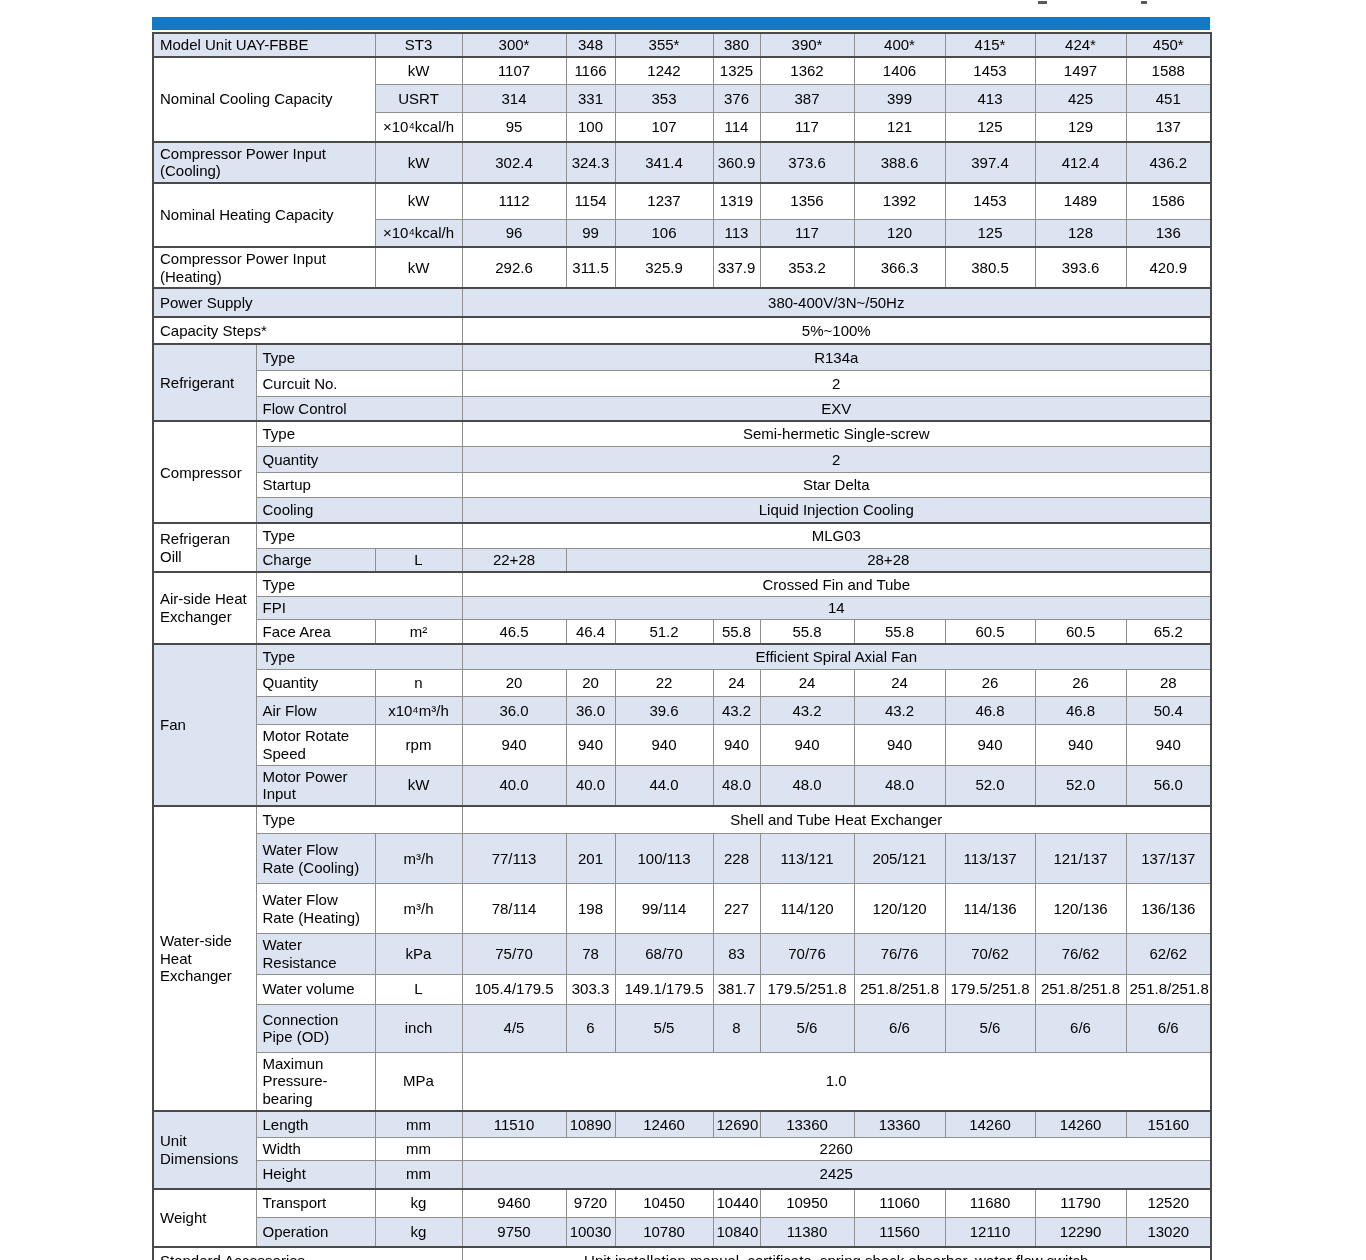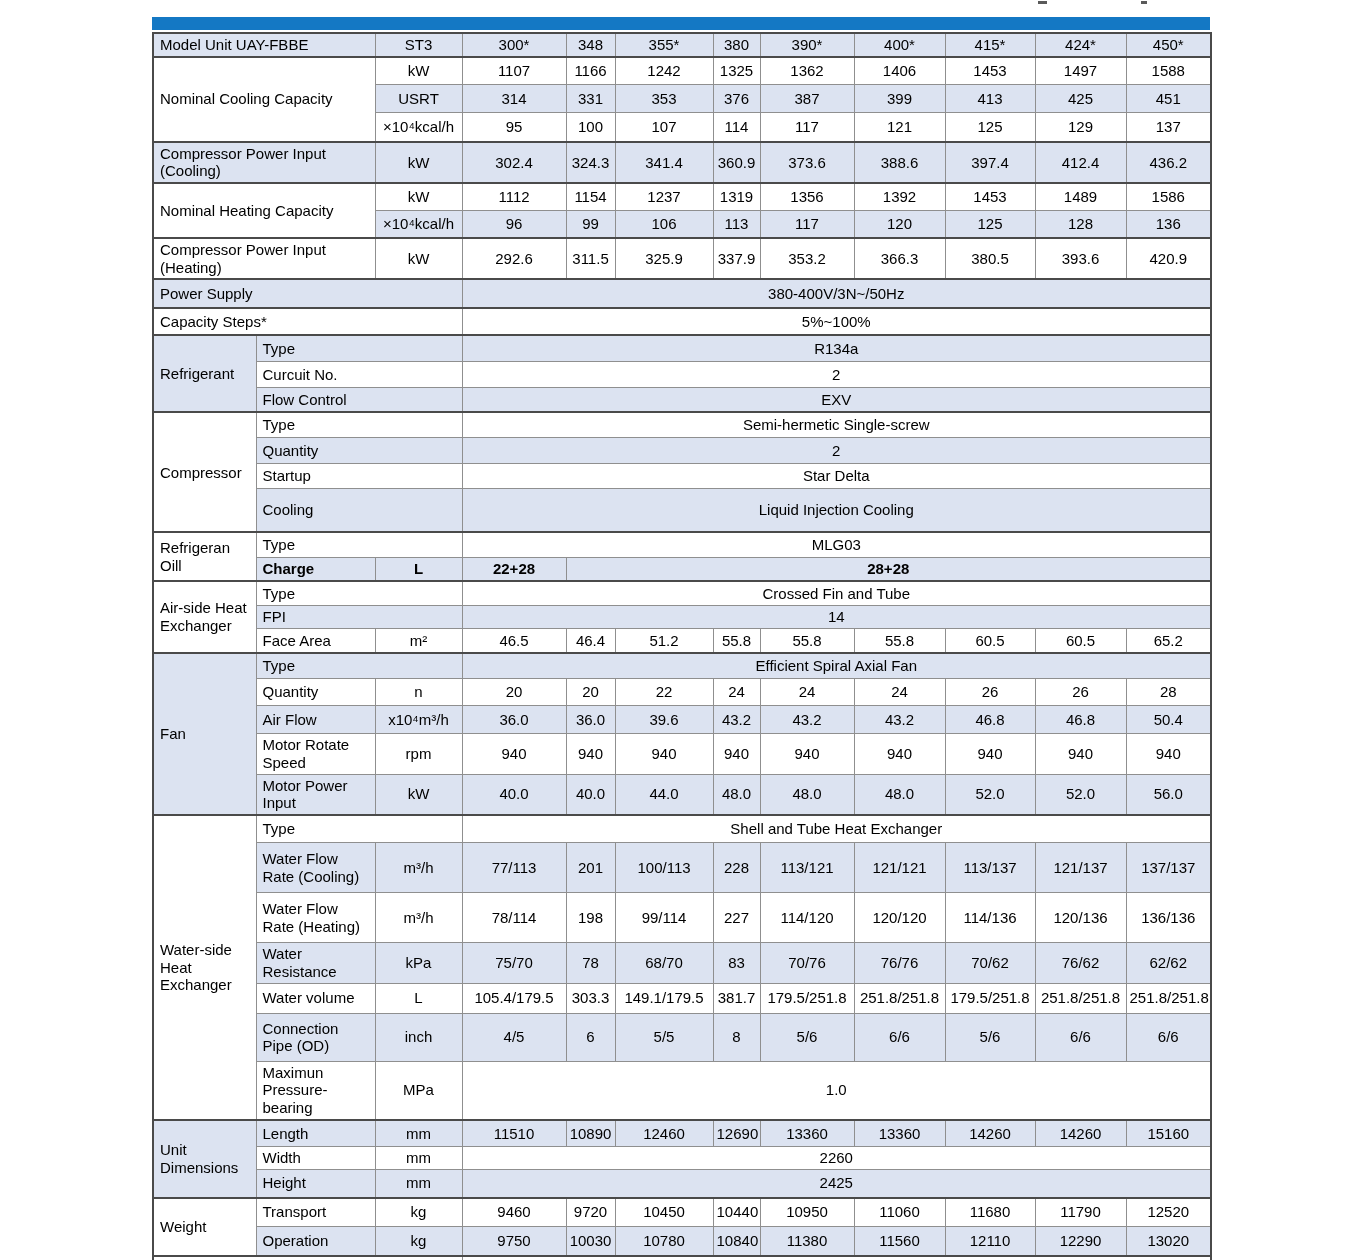--- a/index.html
+++ b/index.html
@@ -109,21 +109,21 @@
           <td>302.4</td>
           <td>324.3</td>
           <td>341.4</td>
           <td>360.9</td>
           <td>373.6</td>
           <td>388.6</td>
           <td>397.4</td>
           <td>412.4</td>
           <td>436.2</td>
         </tr>
-        <tr class="sec" style="height: 27px;">
+        <tr class="sec" style="height: 36px;">
           <td colspan="2" rowspan="2" class="left">Nominal Heating Capacity</td>
           <td>kW</td>
           <td>1112</td>
           <td>1154</td>
           <td>1237</td>
           <td>1319</td>
           <td>1356</td>
           <td>1392</td>
           <td>1453</td>
           <td>1489</td>
@@ -181,30 +181,30 @@
           <td colspan="9">Semi-hermetic Single-screw</td>
         </tr>
         <tr class="shade" style="height: 26px;">
           <td colspan="2" class="left">Quantity</td>
           <td colspan="9">2</td>
         </tr>
         <tr style="height: 25px;">
           <td colspan="2" class="left">Startup</td>
           <td colspan="9">Star Delta</td>
         </tr>
-        <tr class="shade" style="height: 44px;">
+        <tr class="shade" style="height: 26px;">
           <td colspan="2" class="left">Cooling</td>
           <td colspan="9">Liquid Injection Cooling</td>
         </tr>
         <tr class="sec" style="height: 25px;">
           <td rowspan="2" class="left">Refrigeran Oill</td>
           <td colspan="2" class="left">Type</td>
           <td colspan="9">MLG03</td>
         </tr>
-        <tr class="shade" style="height: 21px; font-weight: bold;">
+        <tr class="shade" style="height: 21px;">
           <td class="left">Charge</td>
           <td>L</td>
           <td>22+28</td>
           <td colspan="8">28+28</td>
         </tr>
         <tr class="sec" style="height: 25px;">
           <td rowspan="3" class="left">Air-side Heat Exchanger</td>
           <td colspan="2" class="left">Type</td>
           <td colspan="9">Crossed Fin and Tube</td>
         </tr>
@@ -288,21 +288,21 @@
           <td colspan="9">Shell and Tube Heat Exchanger</td>
         </tr>
         <tr class="shade" style="height: 50px;">
           <td class="left">Water Flow Rate (Cooling)</td>
           <td>m³/h</td>
           <td>77/113</td>
           <td>201</td>
           <td>100/113</td>
           <td>228</td>
           <td>113/121</td>
-          <td>121/121</td>
+          <td>205/121</td>
           <td>113/137</td>
           <td>121/137</td>
           <td>137/137</td>
         </tr>
         <tr style="height: 50px;">
           <td class="left">Water Flow Rate (Heating)</td>
           <td>m³/h</td>
           <td>78/114</td>
           <td>198</td>
           <td>99/114</td>

